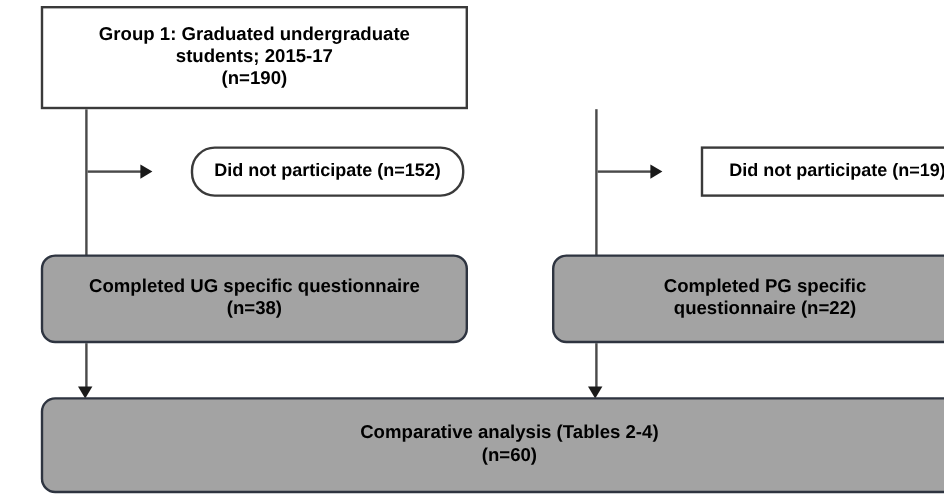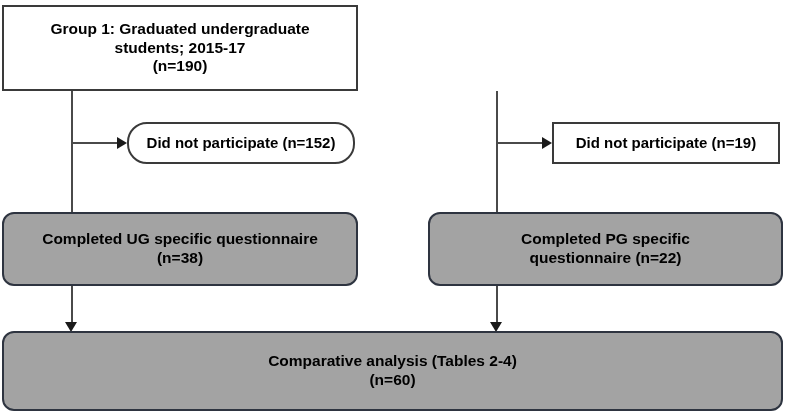--- a/index.html
+++ b/index.html
@@ -20,20 +20,21 @@
   .node {
     position: absolute;
     box-sizing: border-box;
     display: flex;
     align-items: center;
     justify-content: center;
     text-align: center;
     font-weight: bold;
     color: #000000;
     line-height: 1.22;
+    margin-left: 32px;
   }
   .node-text {
     display: block;
     width: 100%;
     padding: 0 8px;
     box-sizing: border-box;
     white-space: pre-line;
   }
   
   .box-white {

